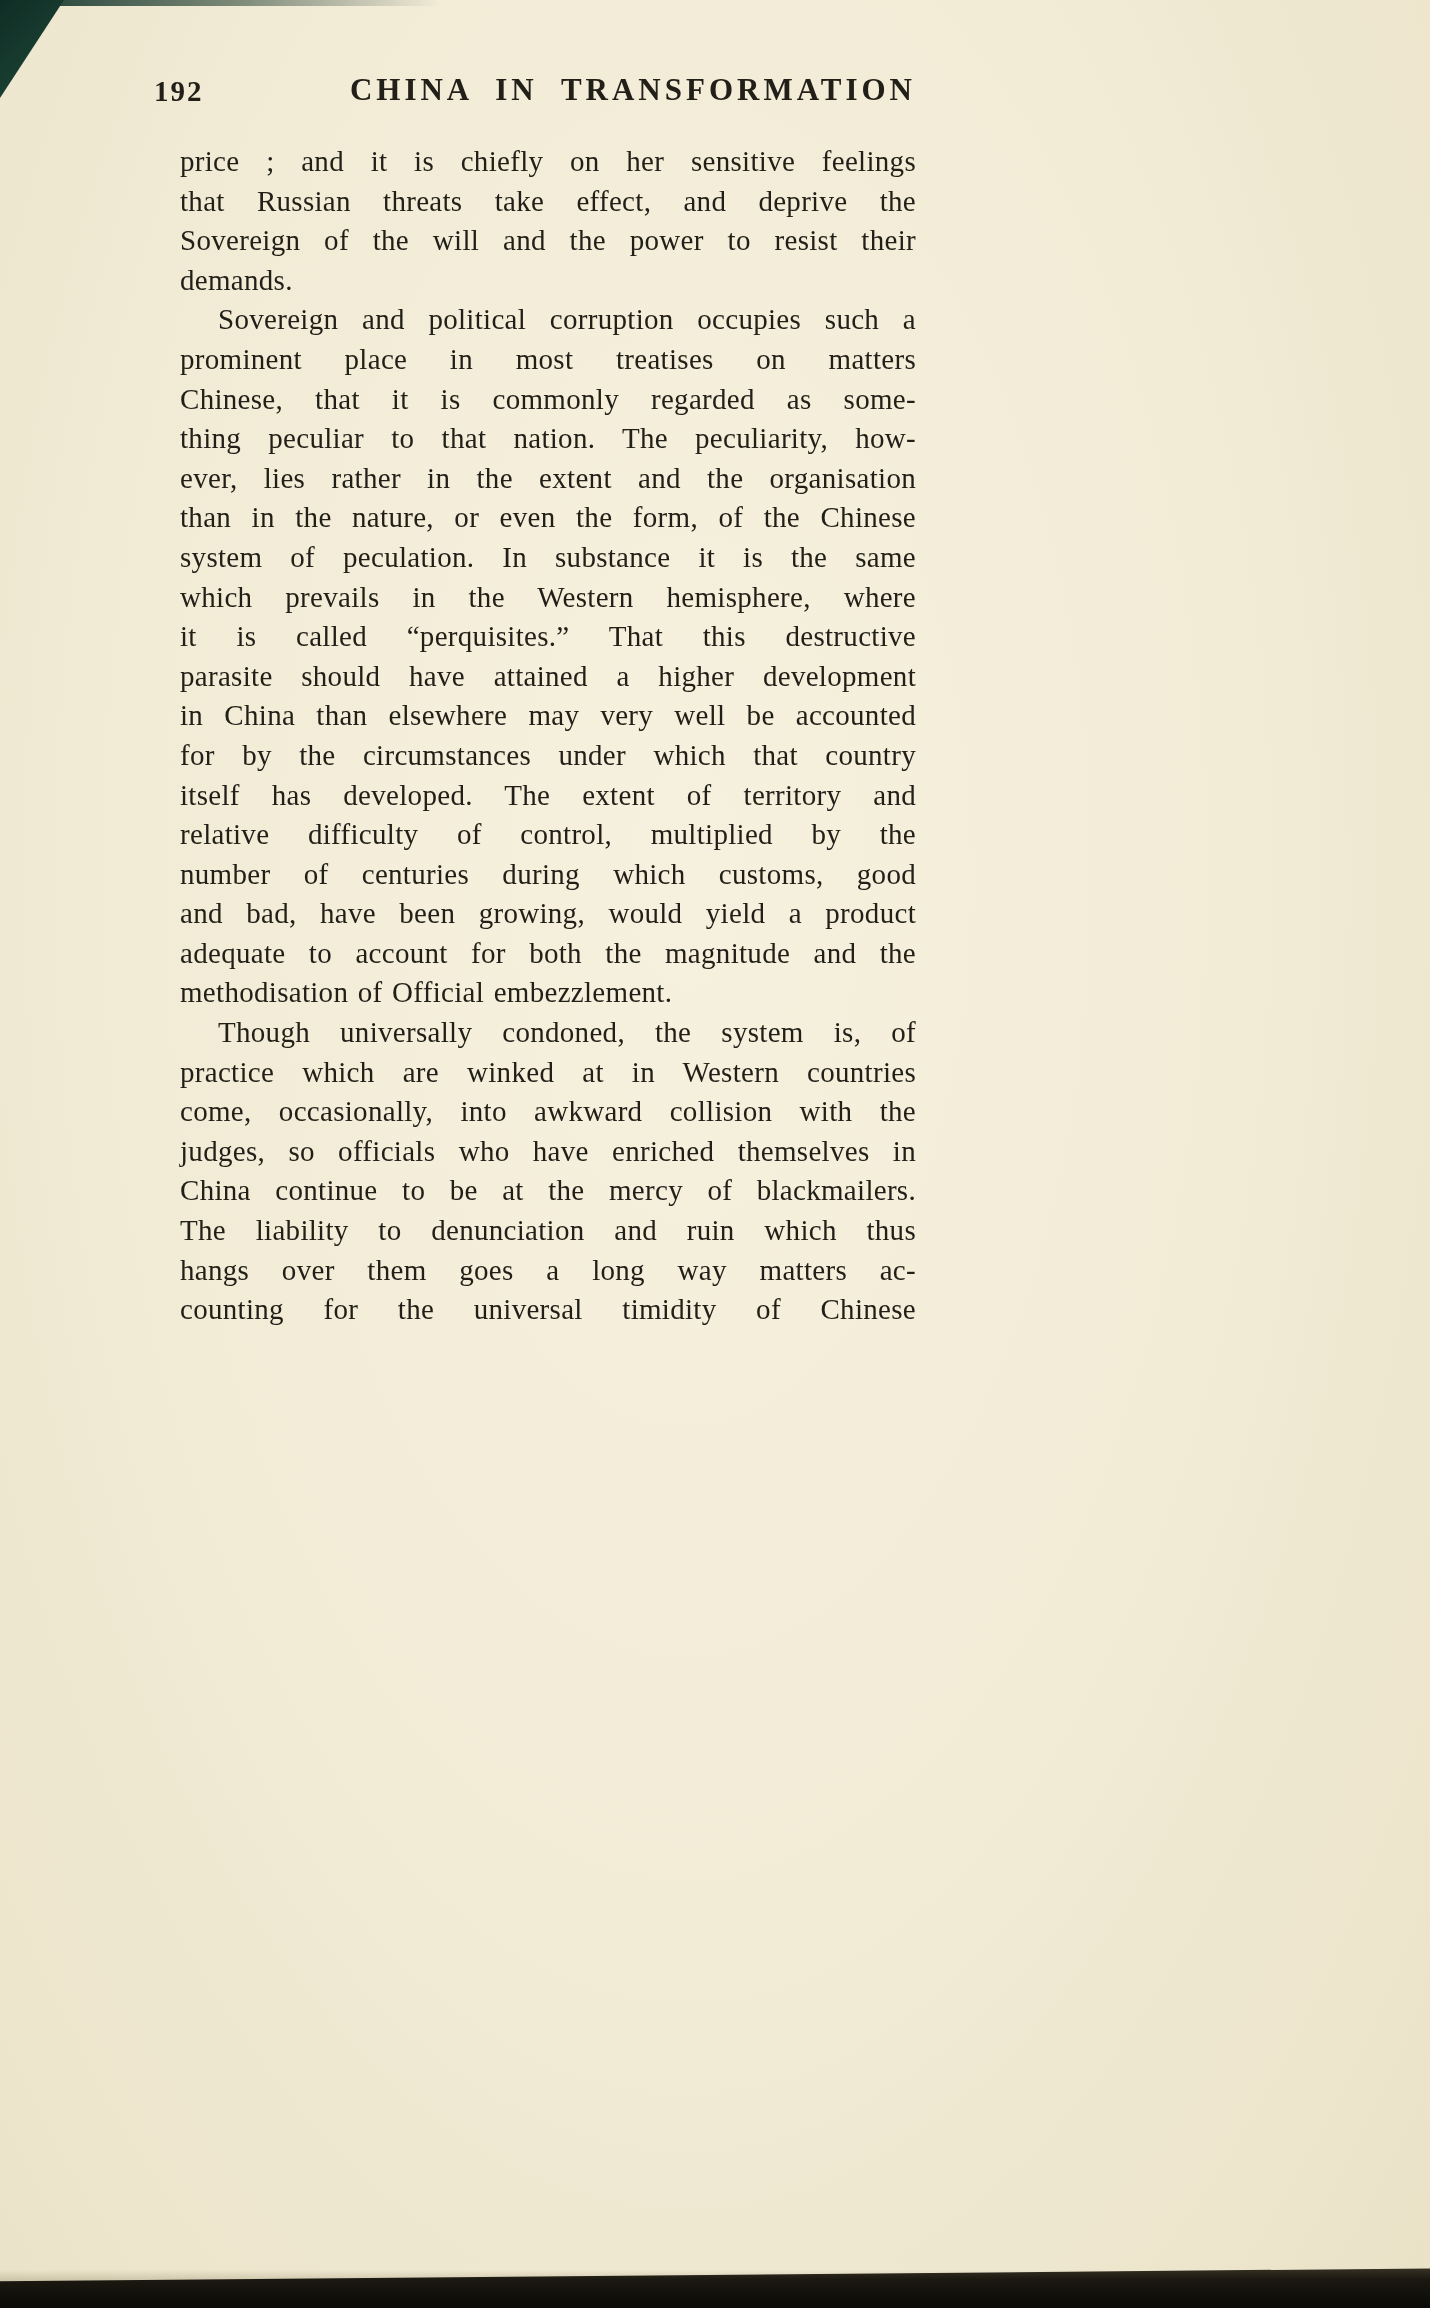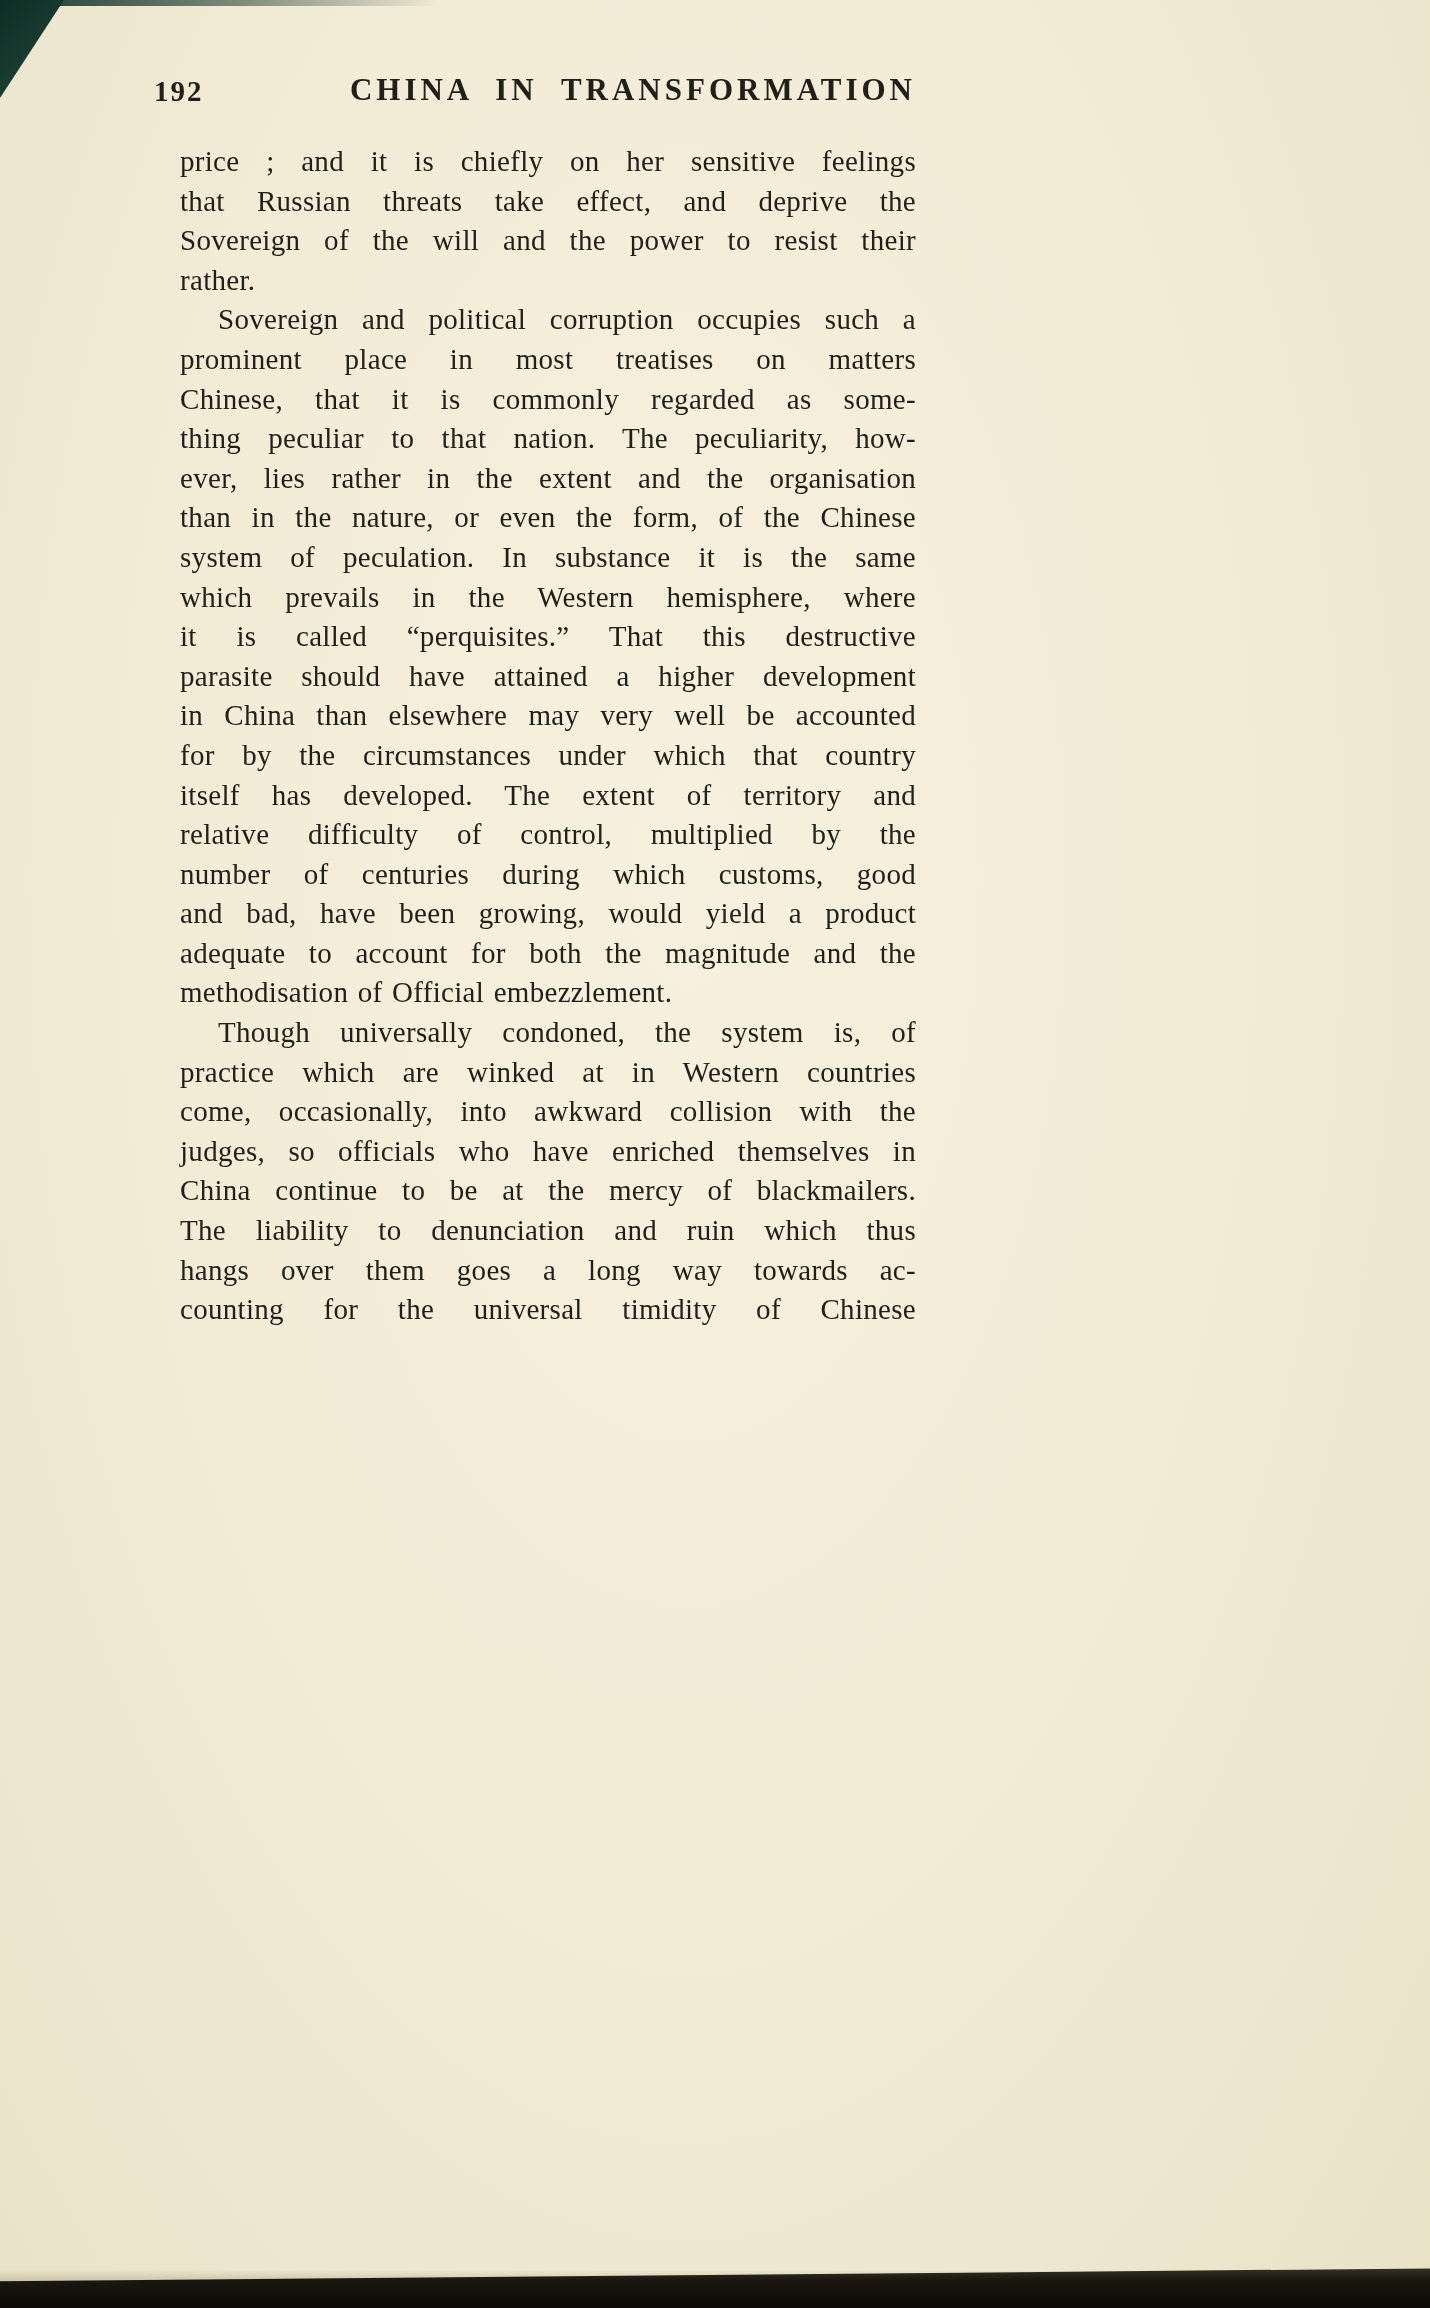--- a/index.html
+++ b/index.html
@@ -109,21 +109,21 @@
   <div class="text-block">
     <div class="page-header">
       <span class="page-number">192</span>
       <div class="page-title">CHINA IN TRANSFORMATION</div>
     </div>
     <div class="page-body">
         <div class="paragraph">
           <div class="line">price ; and it is chiefly on her sensitive feelings</div>
           <div class="line">that Russian threats take effect, and deprive the</div>
           <div class="line">Sovereign of the will and the power to resist their</div>
-          <div class="line no-justify">rather.</div>
+          <div class="line no-justify">demands.</div>
         </div>
         <div class="paragraph">
           <div class="line indent">Sovereign and political corruption occupies such a</div>
           <div class="line">prominent place in most treatises on matters</div>
           <div class="line">Chinese, that it is commonly regarded as some-</div>
           <div class="line">thing peculiar to that nation.  The peculiarity, how-</div>
           <div class="line">ever, lies rather in the extent and the organisation</div>
           <div class="line">than in the nature, or even the form, of the Chinese</div>
           <div class="line">system of peculation.  In substance it is the same</div>
           <div class="line">which prevails in the Western hemisphere, where</div>
@@ -138,21 +138,21 @@
           <div class="line">adequate to account for both the magnitude and the</div>
           <div class="line no-justify">methodisation of Official embezzlement.</div>
         </div>
         <div class="paragraph">
           <div class="line indent">Though universally condoned, the system is, of</div>
           <div class="line">practice which are winked at in Western countries</div>
           <div class="line">come, occasionally, into awkward collision with the</div>
           <div class="line">judges, so officials who have enriched themselves in</div>
           <div class="line">China continue to be at the mercy of blackmailers.</div>
           <div class="line">The liability to denunciation and ruin which thus</div>
-          <div class="line">hangs over them goes a long way towards ac-</div>
+          <div class="line">hangs over them goes a long way matters ac-</div>
           <div class="line">counting for the universal timidity of Chinese</div>
         </div>
       </div>
   </div>
 
   <div class="bottom-shadow"></div>
   <div class="bottom-edge"></div>
 </div>
 
 </body></html>

